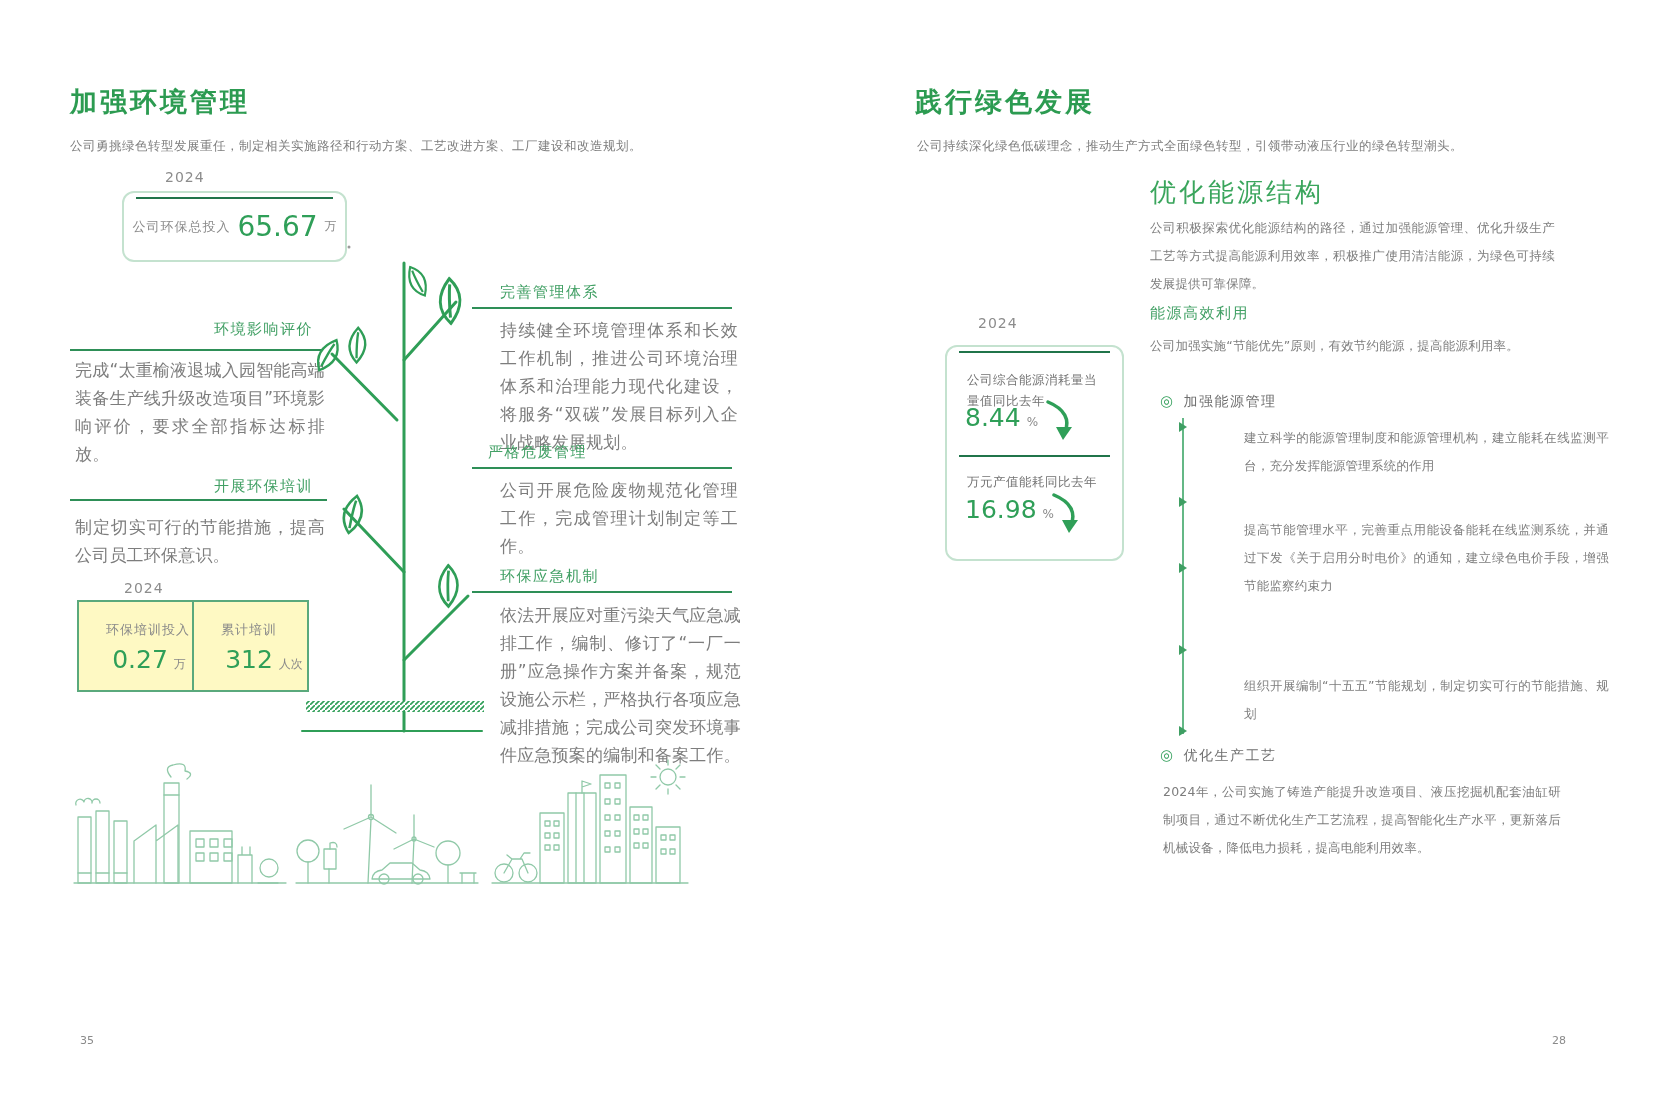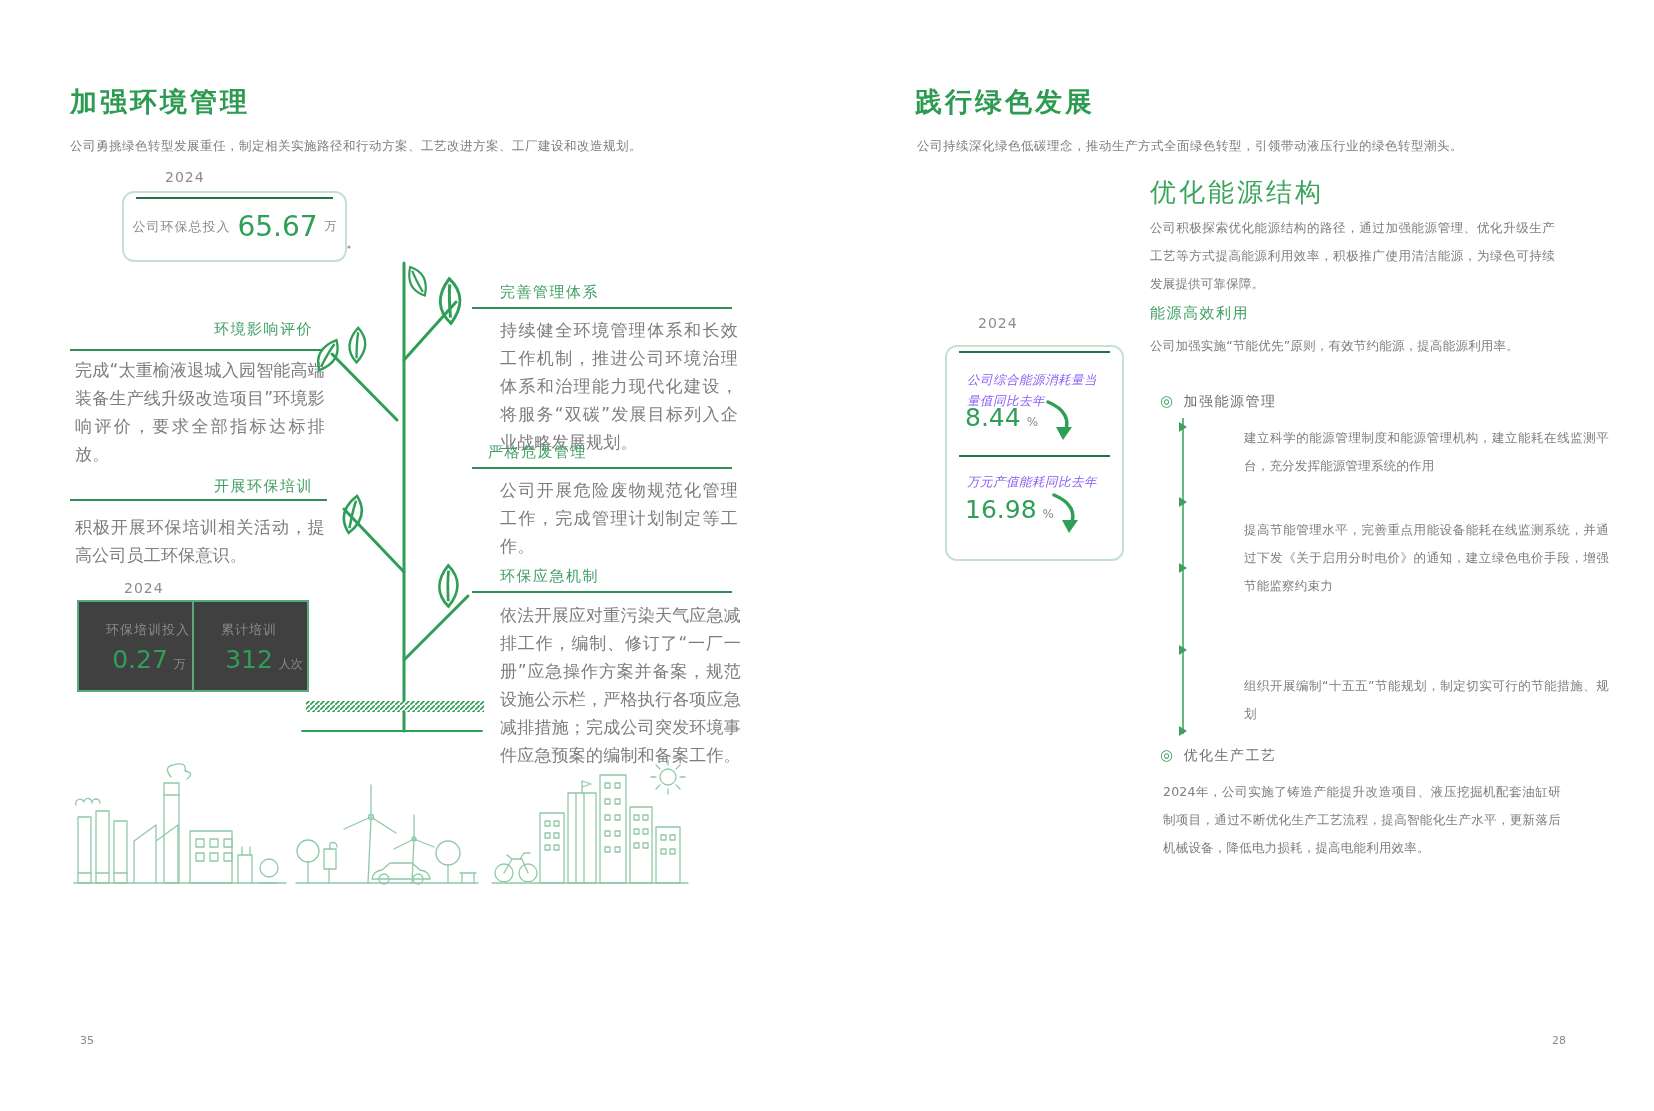--- a/index.html
+++ b/index.html
@@ -15,36 +15,36 @@
   .body-sm{font-size:12.5px;}
   .yr{font-size:14px;color:#8c8c8c;letter-spacing:1px;}
   .round-box{border:2px solid #c4e2cf;border-radius:12px;background:#fff;}
   .inner-line{position:absolute;left:12px;right:12px;top:4px;border-top:2px solid #20744a;}
   .stat-row{display:flex;align-items:center;justify-content:center;height:100%;gap:7px;}
   .box-label{font-size:13px;color:#8a8a8a;letter-spacing:1px;}
   .num{color:#2f9f58;}
   .num.big{font-size:28px;}
   .num.mid{font-size:25px;}
   .unit{font-size:12px;color:#8a8a8a;}
-  .sq-box{border:2px solid #5aa97c;display:flex;background:#404040;}
+  .sq-box{border:2px solid #5aa97c;display:flex;background:#fef9c3;}
   .cell{flex:1;padding:19px 0 0 27px;}
   .cell + .cell{border-left:2px solid #5aa97c;}
   .cell .lbl{font-size:13px;color:#8a8a8a;letter-spacing:1px;margin-bottom:6px;}
   .vrow{display:flex;align-items:baseline;gap:6px;justify-content:center;}
   .h2-green{font-size:26px;color:#3aa55c;letter-spacing:3px;font-weight:500;}
   .h3-green{font-size:15px;color:#42a065;letter-spacing:1.5px;}
   .sub-h{font-size:14px;color:#6f6f6f;letter-spacing:1.5px;}
   .bullseye{color:#35a05d;margin-right:9px;font-size:15px;}
   .bullet{font-size:12.5px;color:#7d7d7d;line-height:28px;text-align:justify;letter-spacing:0.2px;margin-left:48px;}
   .vline{position:absolute;width:2px;background:#64b886;}
   .tri{position:absolute;width:0;height:0;border-left:8px solid #3f9f63;
        border-top:5px solid transparent;border-bottom:5px solid transparent;}
   .pgnum{font-size:11px;color:#8a8a8a;}
   .statline{position:absolute;left:12px;right:12px;border-top:2px solid #20744a;}
-  .b3-lbl{position:absolute;font-size:12.5px;color:#8b5cf6;line-height:21px;letter-spacing:0.5px;font-style:italic;}
+  .b3-lbl{position:absolute;font-size:12.5px;color:#737373;line-height:21px;letter-spacing:0.5px;}
 </style>
 </head>
 <body>
 
 <div class="canvas">
 
   <h1 class="abs pg-title" style="left:70px;top:84px;">加强环境管理</h1>
   <p class="abs intro" style="left:70px;top:138px;width:640px;">公司勇挑绿色转型发展重任，制定相关实施路径和行动方案、工艺改进方案、工厂建设和改造规划。</p>
 
   <div class="abs yr" style="left:165px;top:169px;">2024</div>
@@ -56,21 +56,21 @@
       <span class="unit">万</span>
     </div>
   </div>
 
   <div class="abs sec-h r" style="left:70px;top:320px;width:243px;">环境影响评价</div>
   <div class="abs rule" style="left:70px;top:349px;width:253px;"></div>
   <div class="abs body-txt" style="left:75px;top:356px;width:250px;">完成“太重榆液退城入园智能高端装备生产线升级改造项目”环境影响评价，要求全部指标达标排放。</div>
 
   <div class="abs sec-h r" style="left:70px;top:477px;width:243px;">开展环保培训</div>
   <div class="abs rule" style="left:70px;top:499px;width:257px;"></div>
-  <div class="abs body-txt" style="left:75px;top:513px;width:250px;">积极开展环保培训相关活动，提高公司员工环保意识。</div>
+  <div class="abs body-txt" style="left:75px;top:513px;width:250px;">制定切实可行的节能措施，提高公司员工环保意识。</div>
 
   <div class="abs yr" style="left:124px;top:580px;">2024</div>
   <div class="abs sq-box" style="left:77px;top:600px;width:228px;height:88px;">
     <div class="cell">
       <div class="lbl">环保培训投入</div>
       <div class="vrow">
         <span class="num mid">0.27</span>
         <span class="unit">万</span>
       </div>
     </div>

